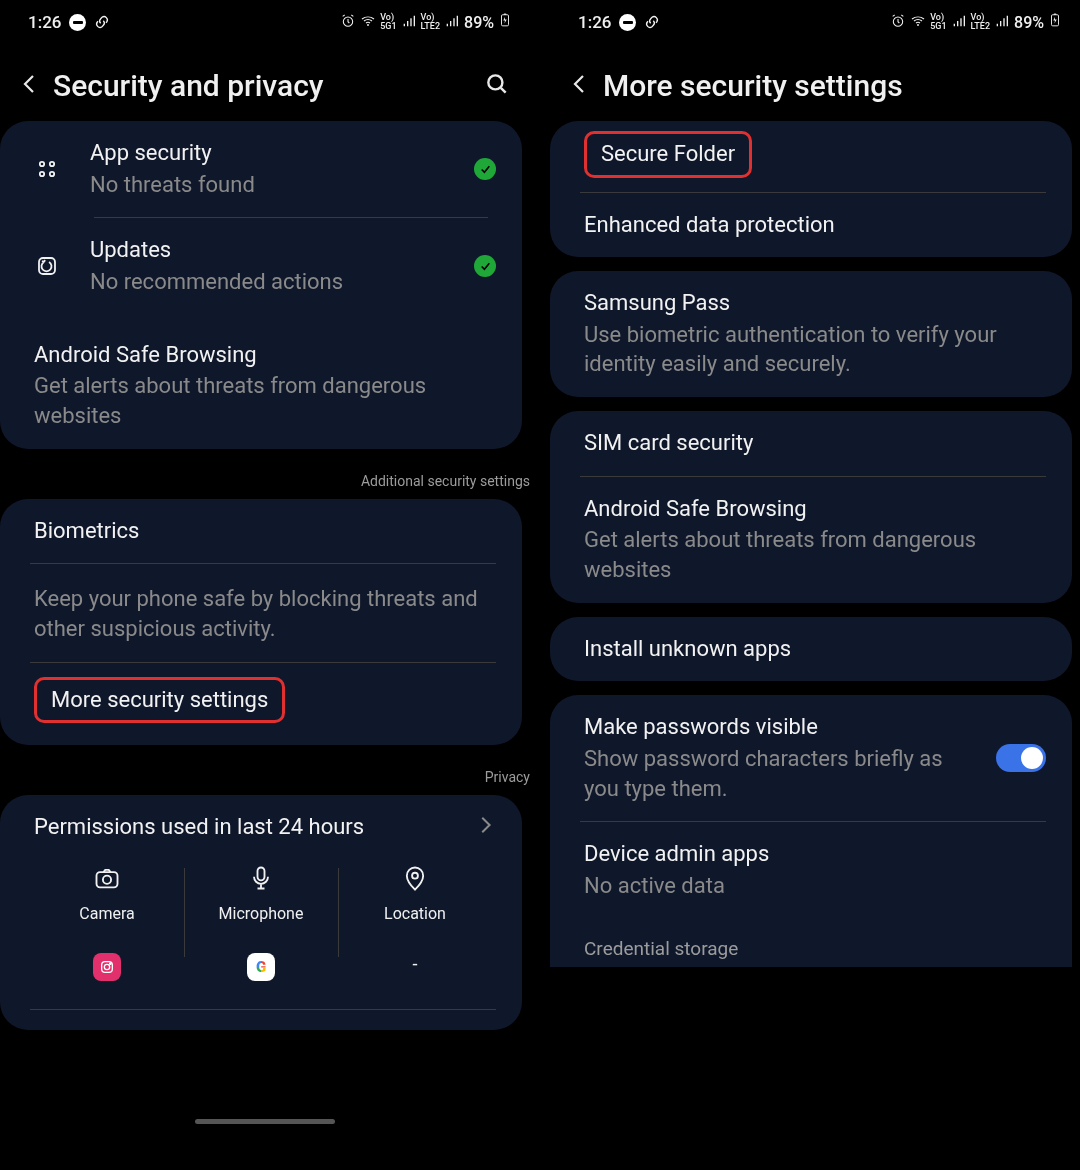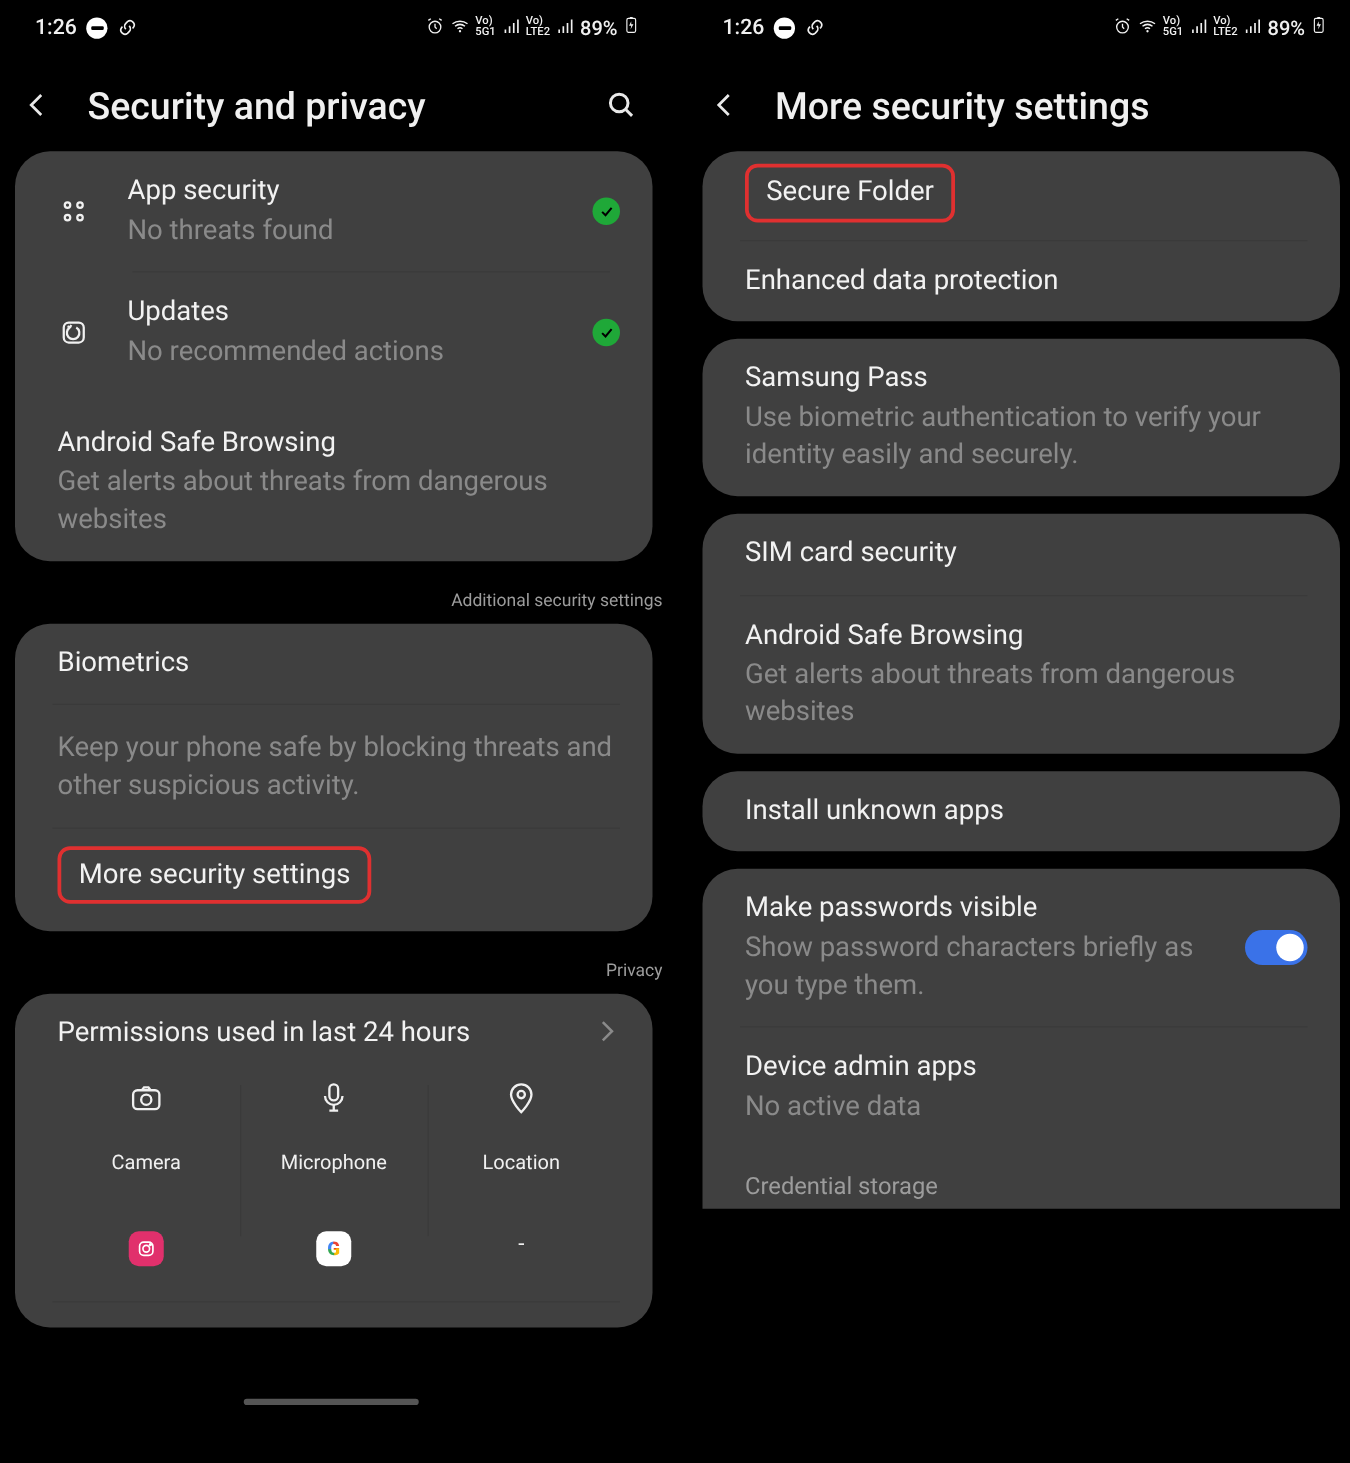--- a/index.html
+++ b/index.html
@@ -33,33 +33,33 @@
   .dnd-icon {
     width: 17px; height: 17px; border-radius: 50%;
     background: #fff; display: inline-flex; align-items: center; justify-content: center;
   }
   .dnd-icon::after { content:""; width:10px; height:3px; background:#000; border-radius:1px; }
   .icon-svg { width: 16px; height: 16px; fill: #f0f0f0; }
   .header {
     display: flex;
     align-items: center;
     padding: 24px 20px 18px 18px;
-    gap: 28px;
+    gap: 11px;
   }
   .back-arrow svg { width: 24px; height: 24px; stroke:#e8e8e8; stroke-width:2.2; fill:none; }
   .page-title {
     font-size: 30px;
     font-weight: 500;
     flex: 1;
   }
   .search-icon svg { width: 26px; height: 26px; stroke:#e8e8e8; stroke-width:2.2; fill:none; }
   .card {
-    background: #404040;
+    background: #0f172a;
     border-radius: 28px;
-    margin: 0 8px 14px 12px;
+    margin: 0 8px 14px 0;
     overflow: hidden;
   }
   .row {
     display: flex;
     align-items: center;
     padding: 18px 26px 18px 34px;
     position: relative;
   }
   .row.has-icon { padding-left: 34px; }
   .row-icon {
@@ -80,21 +80,21 @@
   .divider-full { height:1px; background:#3a3a3a; margin:0 26px 0 30px; }
   .section-header {
     font-size: 14px; color: #9c9c9c; padding: 10px 0 10px 34px; text-align: right;
   }
   .chevron { margin-left: auto; }
   .chevron svg { width: 22px; height: 22px; stroke:#8a8a8a; stroke-width:2.2; fill:none; }
   .perm-row {
     display:flex; justify-content:space-around; padding: 4px 30px 16px 30px;
   }
   .perm-col {
-    flex:1; display:flex; flex-direction:column; align-items:center; gap:24px;
+    flex:1; display:flex; flex-direction:column; align-items:center; gap:8px;
     position:relative;
   }
   .perm-col + .perm-col::before {
     content:""; position:absolute; left:0; top:4px; bottom:24px; width:1px; background:#3a3a3a;
   }
   .perm-icon svg { width:28px; height:28px; stroke:#f0f0f0; fill:none; stroke-width:1.6; }
   .perm-label { font-size:16px; color:#f0f0f0; }
   .perm-apps { display:flex; gap:6px; margin-top:22px; }
   .app-chip {
     width:28px; height:28px; border-radius:8px; display:flex; align-items:center; justify-content:center;

